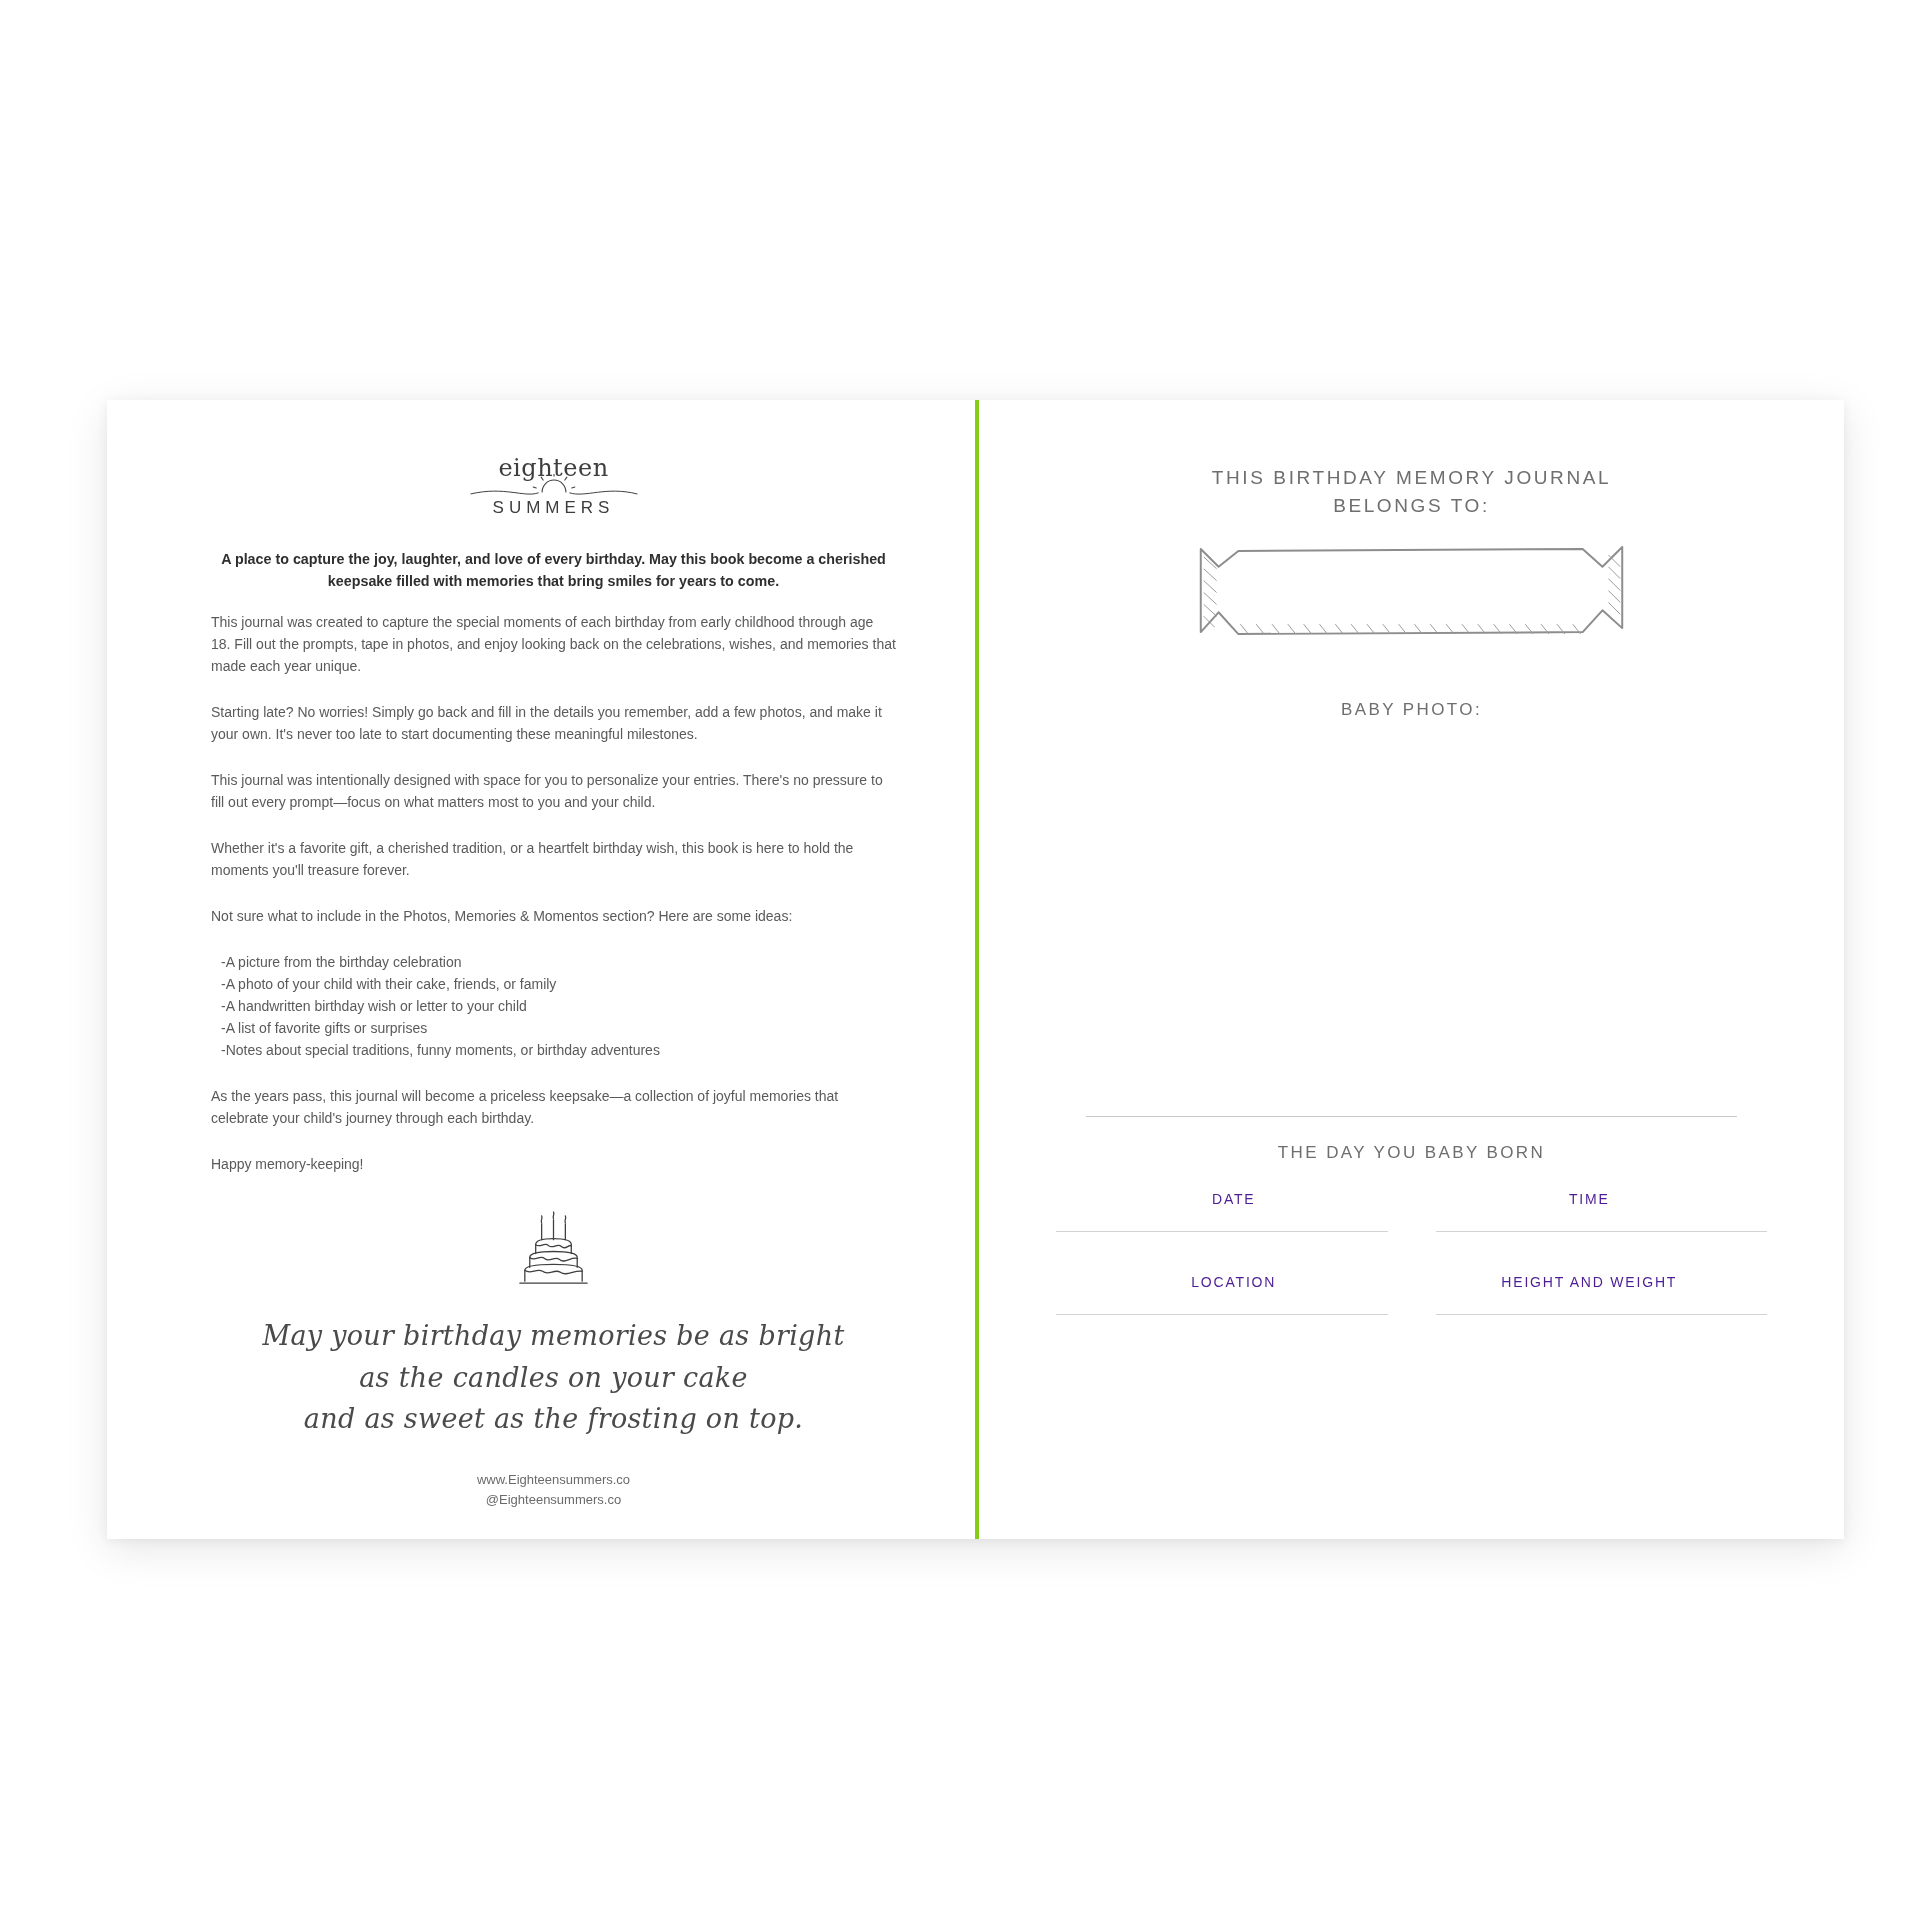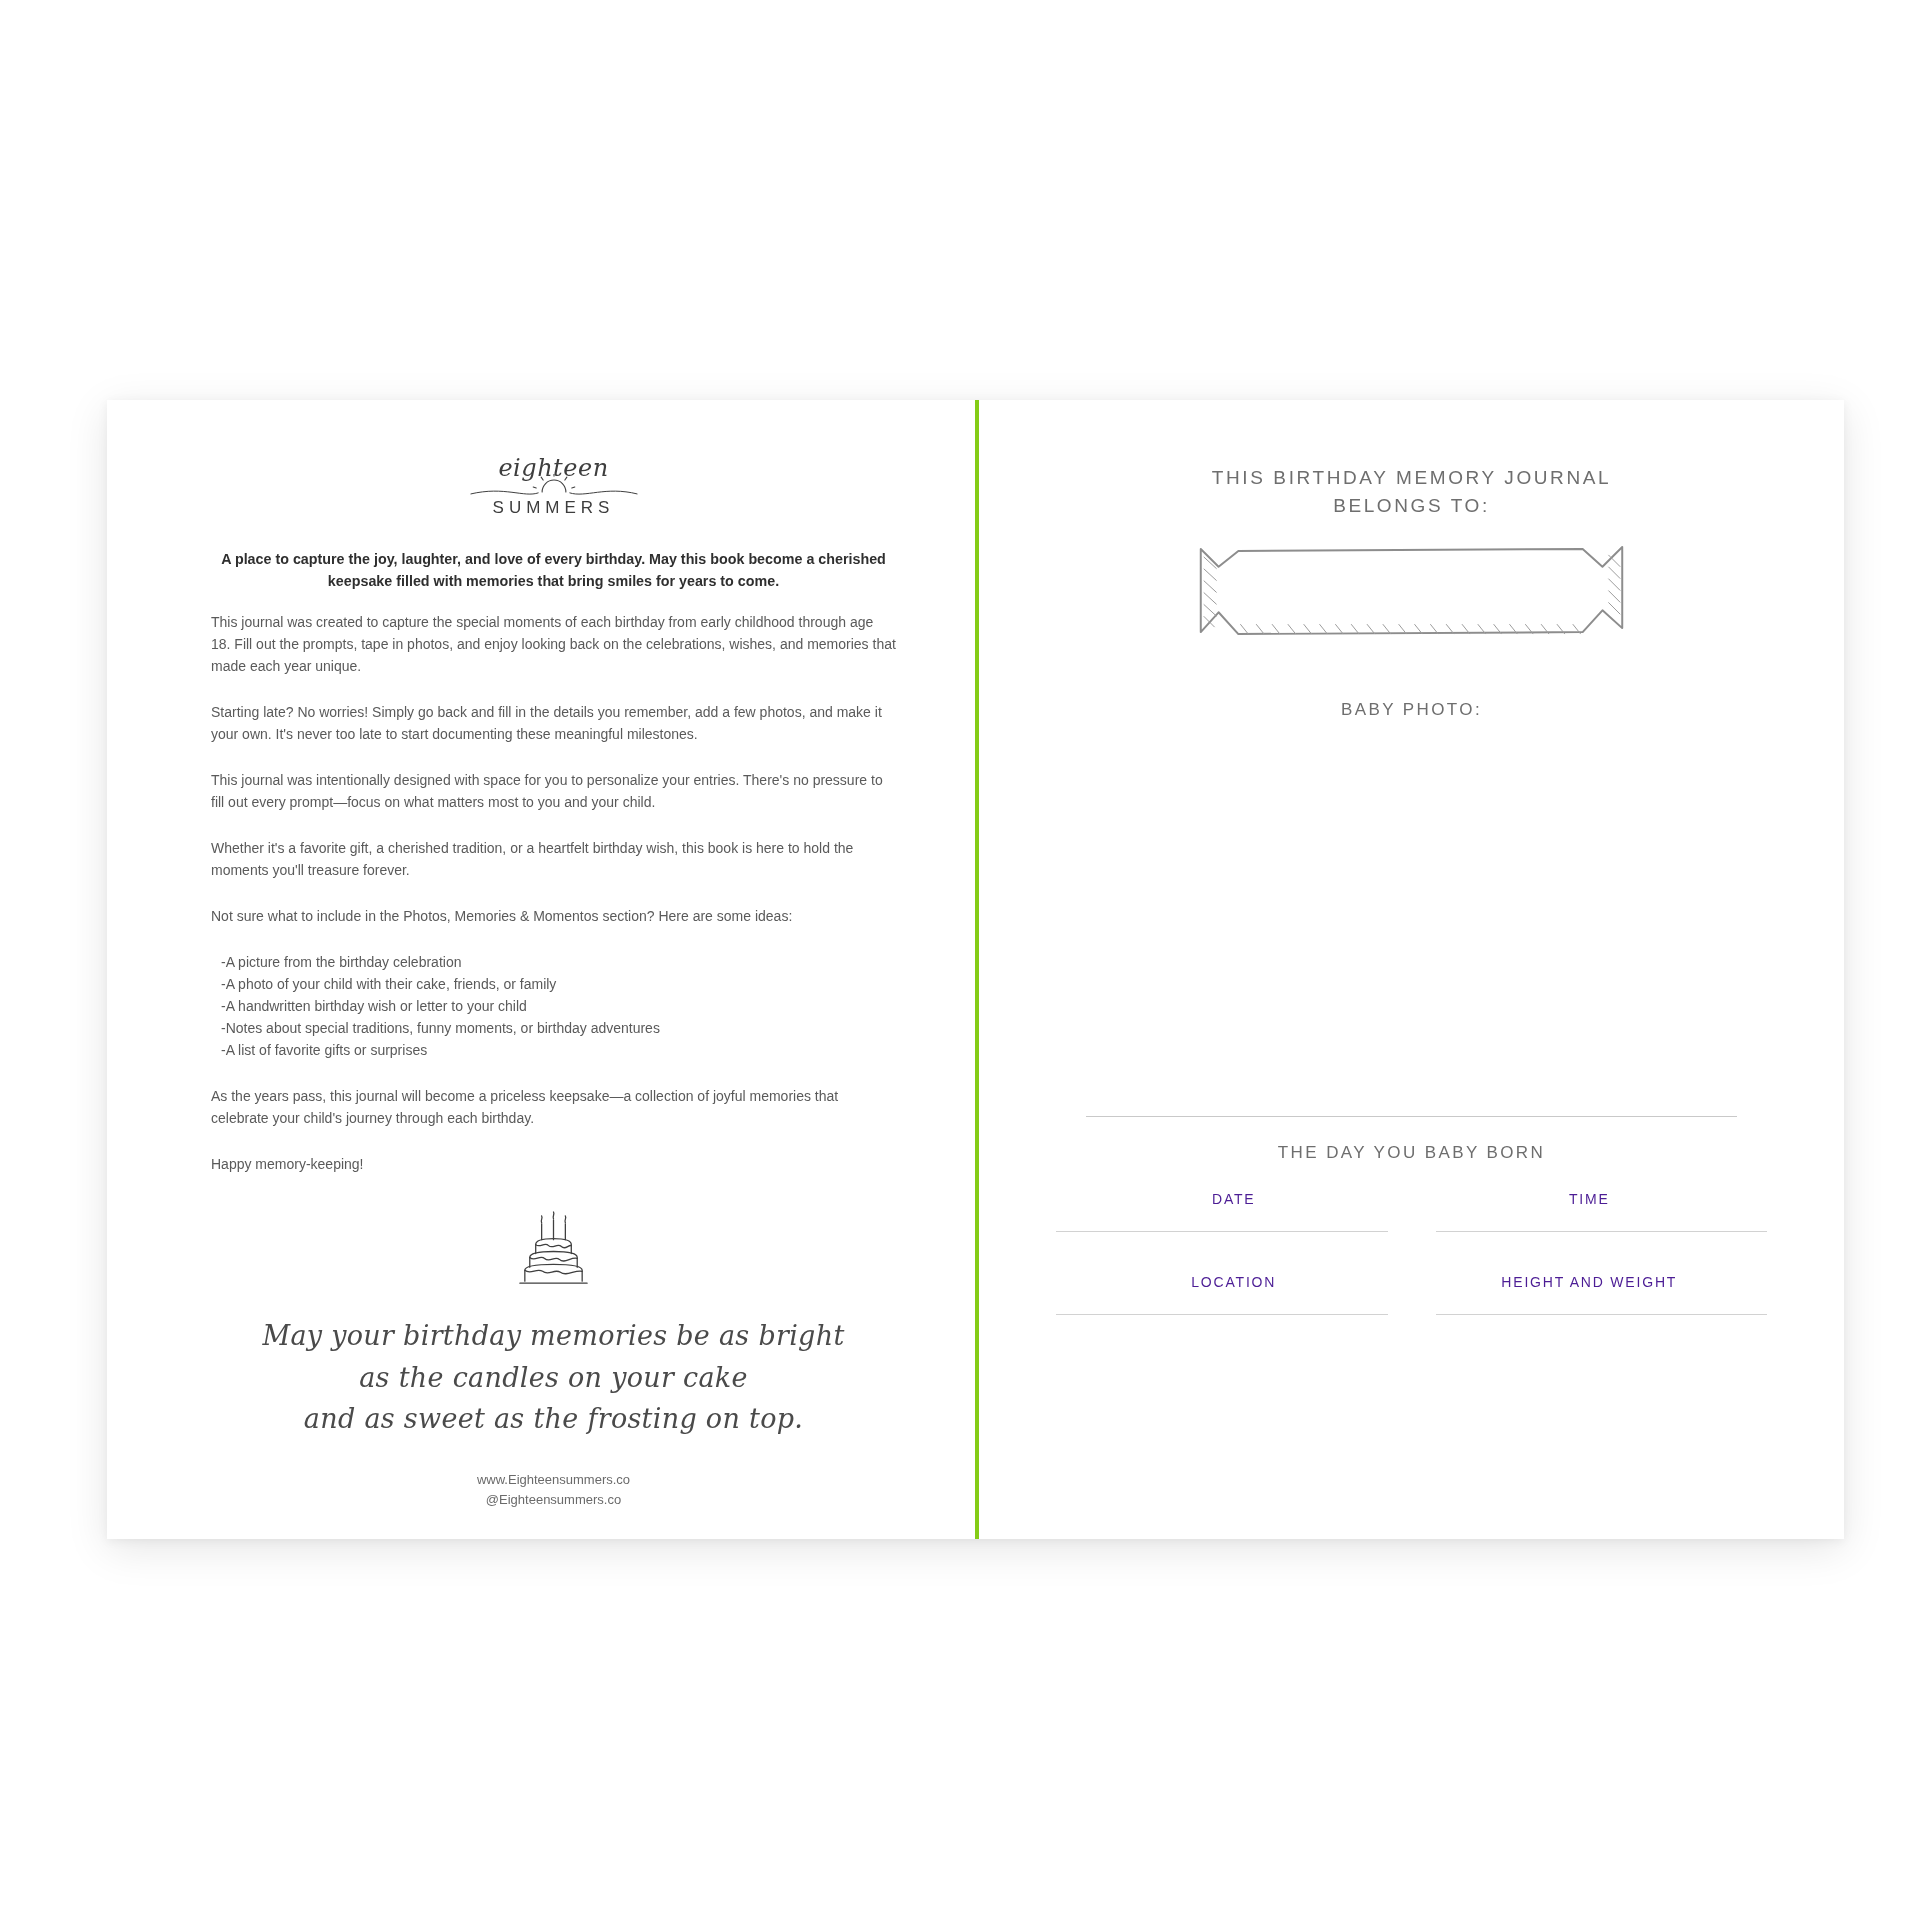--- a/index.html
+++ b/index.html
@@ -44,21 +44,20 @@
   }
 
   
   .logo-block {
     text-align: center;
     margin-top: 18px;
     margin-bottom: 30px;
   }
   .logo-script {
     font-family: "DejaVu Serif", serif;
-    font-style: italic;
     font-size: 24px;
     letter-spacing: 0.5px;
     color: #3e3e3e;
     line-height: 1;
   }
   .logo-sun {
     display: block;
     margin: 0 auto;
     margin-top: -6px;
   }
@@ -204,22 +203,22 @@
     <p class="para">This journal was created to capture the special moments of each birthday from early childhood through age 18. Fill out the prompts, tape in photos, and enjoy looking back on the celebrations, wishes, and memories that made each year unique.</p>
     <p class="para">Starting late? No worries! Simply go back and fill in the details you remember, add a few photos, and make it your own. It's never too late to start documenting these meaningful milestones.</p>
     <p class="para">This journal was intentionally designed with space for you to personalize your entries. There's no pressure to fill out every prompt—focus on what matters most to you and your child.</p>
     <p class="para">Whether it's a favorite gift, a cherished tradition, or a heartfelt birthday wish, this book is here to hold the moments you'll treasure forever.</p>
     <p class="para">Not sure what to include in the Photos, Memories &amp; Momentos section? Here are some ideas:</p>
 
     <div class="list">
       <div>-A picture from the birthday celebration</div>
       <div>-A photo of your child with their cake, friends, or family</div>
       <div>-A handwritten birthday wish or letter to your child</div>
+      <div>-A list of favorite gifts or surprises</div>
       <div>-Notes about special traditions, funny moments, or birthday adventures</div>
-      <div>-A list of favorite gifts or surprises</div>
     </div>
 
     <p class="para">As the years pass, this journal will become a priceless keepsake—a collection of joyful memories that celebrate your child's journey through each birthday.</p>
     <p class="para">Happy memory-keeping!</p>
 
     <div class="cake-wrap">
       <svg width="85" height="85" viewBox="0 0 86 86">
         <g stroke="#3f3f3f" stroke-width="1.3" fill="none" stroke-linecap="round">
 
           <line x1="31" y1="14" x2="31" y2="30"></line>

